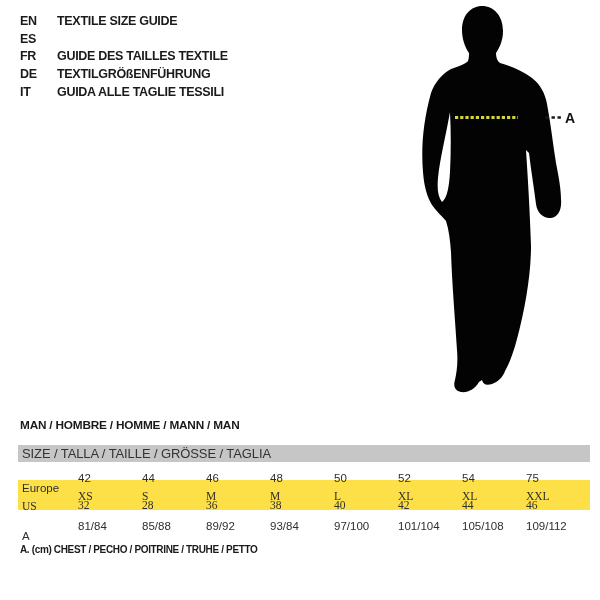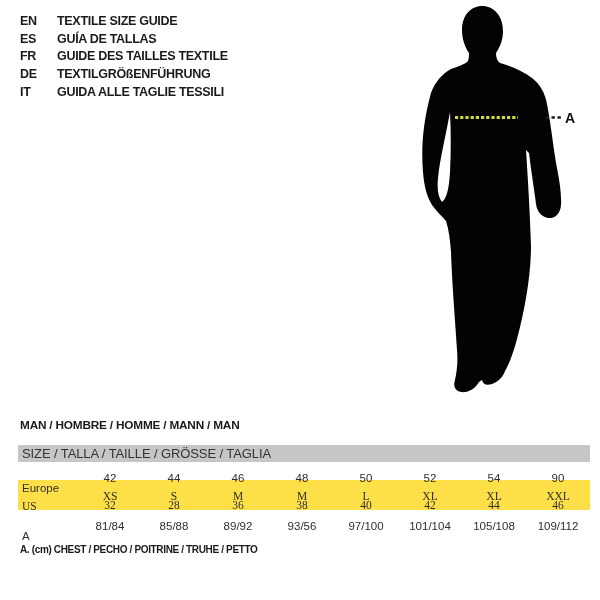--- a/index.html
+++ b/index.html
@@ -21,37 +21,36 @@
   .section-title{position:absolute;left:20px;top:418px;font-weight:bold;font-size:11.8px;letter-spacing:-0.2px;}
   
   .size-table{position:absolute;left:18px;top:445px;width:572px;}
   .t-header{height:17px;background:#c6c6c6;display:flex;align-items:center;padding-left:4px;
     font-size:13px;color:#333;letter-spacing:-0.1px;box-sizing:border-box;}
   .t-row{display:grid;grid-template-columns:60px repeat(8,64px);align-items:center;
     font-size:11.5px;color:#2e2e2e;}
   .t-row.h18{height:18px;} .t-row.h15{height:15px;} .t-row.h20{height:20px;}
   .t-row.zebra{background:#fde047;font-family:Liberation Serif, serif;}
   .t-row .lbl{padding-left:4px;text-align:left;margin-top:20px;}
-  .t-row .val{text-align:center;}
+  .t-row .val{text-align:left;}
   
   .footnote{position:absolute;left:20px;top:544px;font-weight:bold;font-size:10px;letter-spacing:-0.35px;}
 </style>
 </head>
 <body>
 
 <div class="page">
 
   <div class="lang-list">
     <div class="lang-row">
       <span class="code">EN</span>
       <span class="lbl">TEXTILE SIZE GUIDE</span>
     </div>
     <div class="lang-row">
       <span class="code">ES</span>
-      <span class="lbl">GUÍA DE TALLAS</span>
     </div>
     <div class="lang-row">
       <span class="code">FR</span>
       <span class="lbl">GUIDE DES TAILLES TEXTILE</span>
     </div>
     <div class="lang-row">
       <span class="code">DE</span>
       <span class="lbl">TEXTILGRÖßENFÜHRUNG</span>
     </div>
     <div class="lang-row">
@@ -92,21 +91,21 @@
 
     <div class="t-row h18">
       <span class="lbl">Europe</span>
       <span class="val">42</span>
       <span class="val">44</span>
       <span class="val">46</span>
       <span class="val">48</span>
       <span class="val">50</span>
       <span class="val">52</span>
       <span class="val">54</span>
-      <span class="val">90</span>
+      <span class="val">75</span>
     </div>
 
     <div class="t-row h15 zebra">
       <span class="lbl">US</span>
       <span class="val">XS</span>
       <span class="val">S</span>
       <span class="val">M</span>
       <span class="val">M</span>
       <span class="val">L</span>
       <span class="val">XL</span>
@@ -124,21 +123,21 @@
       <span class="val">42</span>
       <span class="val">44</span>
       <span class="val">46</span>
     </div>
 
     <div class="t-row h20">
       <span class="lbl">A</span>
       <span class="val">81/84</span>
       <span class="val">85/88</span>
       <span class="val">89/92</span>
-      <span class="val">93/56</span>
+      <span class="val">93/84</span>
       <span class="val">97/100</span>
       <span class="val">101/104</span>
       <span class="val">105/108</span>
       <span class="val">109/112</span>
     </div>
   </div>
 
   <div class="footnote">A. (cm) CHEST / PECHO / POITRINE / TRUHE / PETTO</div>
 
 </div>

